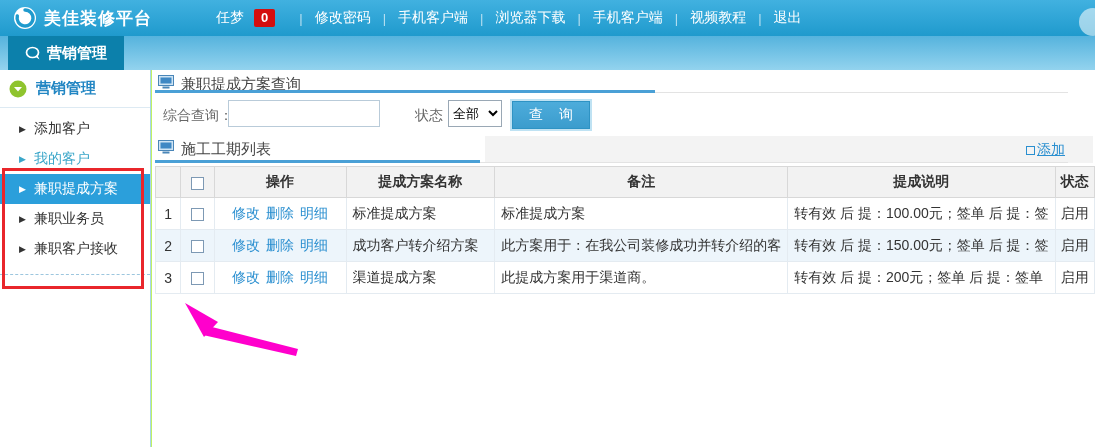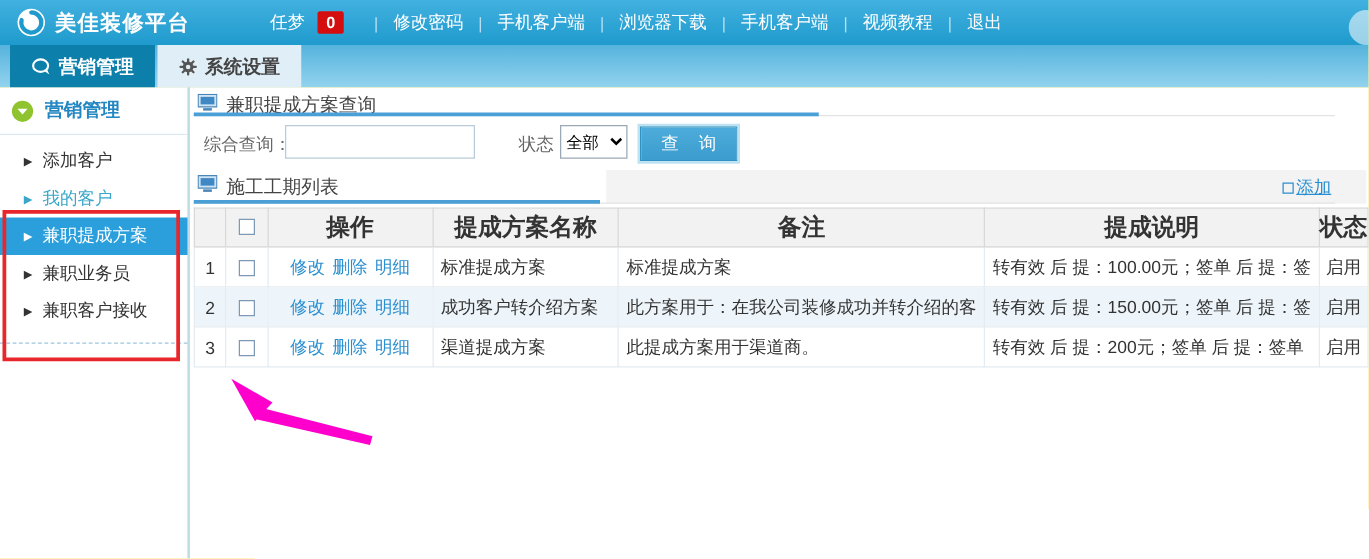--- a/index.html
+++ b/index.html
@@ -1,17 +1,17 @@
 <!DOCTYPE html>
 <html><head>
 <meta charset="utf-8">
 <style>
   * { margin:0; padding:0; box-sizing:border-box; }
   body { font-family:"Liberation Sans","DejaVu Sans",sans-serif; }
-  #screen { position:relative; width:1095px; height:447px; overflow:hidden; background:#fde047; }
+  #screen { position:relative; width:1095px; height:447px; overflow:hidden; background:#bef264; }
 
   
   .topbar { position:absolute; left:0; top:0; width:1095px; height:36px;
             background:linear-gradient(#41b1e0,#1f9acd); }
   .logo { position:absolute; left:13px; top:6px; display:flex; align-items:center; gap:7px; }
   .logo-title { color:#fff; font-size:17px; font-weight:bold; letter-spacing:1px; }
   .topbar-menu { position:absolute; left:216px; top:0; height:36px; display:flex; align-items:center; }
   .topbar-menu .user { color:#fff; font-size:14px; }
   .topbar-menu .badge { background:#d40e0e; color:#fff; font-size:13px; font-weight:bold;
             border-radius:2px; padding:0 7px; height:18px; line-height:18px; margin:0 12px 0 10px; }
@@ -62,21 +62,21 @@
 
   .list-band-gray { position:absolute; left:333px; top:66px; width:608px; height:27px; background:#f3f3f3; }
   .add-link { position:absolute; right:30px; top:71px; display:flex; align-items:center; gap:2px;
               color:#2a8fd0; font-size:14px; cursor:pointer; }
   .add-link .sq { width:9px; height:9px; border:1px solid #2a8fd0; display:inline-block; }
   .add-link .txt { text-decoration:underline; }
 
   
   table.grid { position:absolute; left:3px; top:96px; border-collapse:collapse; table-layout:fixed; }
   table.grid th { background:#f2f2f2; border:1px solid #d8d8d8; height:31px;
-                  font-size:19px; color:#333; font-weight:bold; text-align:center;margin-top:32px; }
+                  font-size:14px; color:#333; font-weight:bold; text-align:center;margin-top:32px; }
   table.grid td { border:1px solid #e4ebf1; height:32px; font-size:14px; color:#333;
                   white-space:nowrap; overflow:hidden; padding:0 6px; }
   table.grid td.c { text-align:center; padding:0; }
   table.grid tr.alt td { background:#edf5fb; }
   .act-link { color:#2a8fd0; cursor:pointer; margin:0 3px; }
   .cbx { width:13px; height:13px; border:1px solid #7d99b4; background:#fff; display:inline-block;
          vertical-align:middle; cursor:pointer; }
 
   
   .arrow-svg { position:absolute; left:150px; top:290px; pointer-events:none; }
@@ -117,33 +117,20 @@
     <div class="top-circle"></div>
   </div>
 
   <div class="tabbar" id="tabbar">
       <div class="tab active">
         <svg width="16" height="15" viewBox="0 0 16 15">
           <ellipse cx="7.5" cy="6.5" rx="6" ry="5" fill="none" stroke="#fff" stroke-width="1.7"></ellipse>
           <path d="M10 10.5 L14.5 13.5 L12.5 9.2" fill="#fff"></path>
         </svg>
         <span>营销管理</span>
-      </div>
-      <div class="tab">
-        <svg width="15" height="15" viewBox="0 0 15 15">
-          <g fill="#555">
-            <rect x="6.6" y="0.5" width="1.8" height="14" rx="0.9"></rect>
-            <rect x="6.6" y="0.5" width="1.8" height="14" rx="0.9" transform="rotate(45 7.5 7.5)"></rect>
-            <rect x="6.6" y="0.5" width="1.8" height="14" rx="0.9" transform="rotate(90 7.5 7.5)"></rect>
-            <rect x="6.6" y="0.5" width="1.8" height="14" rx="0.9" transform="rotate(135 7.5 7.5)"></rect>
-            <circle cx="7.5" cy="7.5" r="4.3"></circle>
-          </g>
-          <circle cx="7.5" cy="7.5" r="1.8" fill="#e0eff7"></circle>
-        </svg>
-        <span>系统设置</span>
       </div>
     </div>
 
   <div class="sidebar">
     <div class="side-header">
       <svg width="18" height="18" viewBox="0 0 18 18">
         <circle cx="9" cy="9" r="8.5" fill="#8fc42e"></circle>
         <path d="M5 7 L13 7 L9 11.5 Z" fill="#ffffff"></path>
       </svg>
       <span class="side-header-label">营销管理</span>

